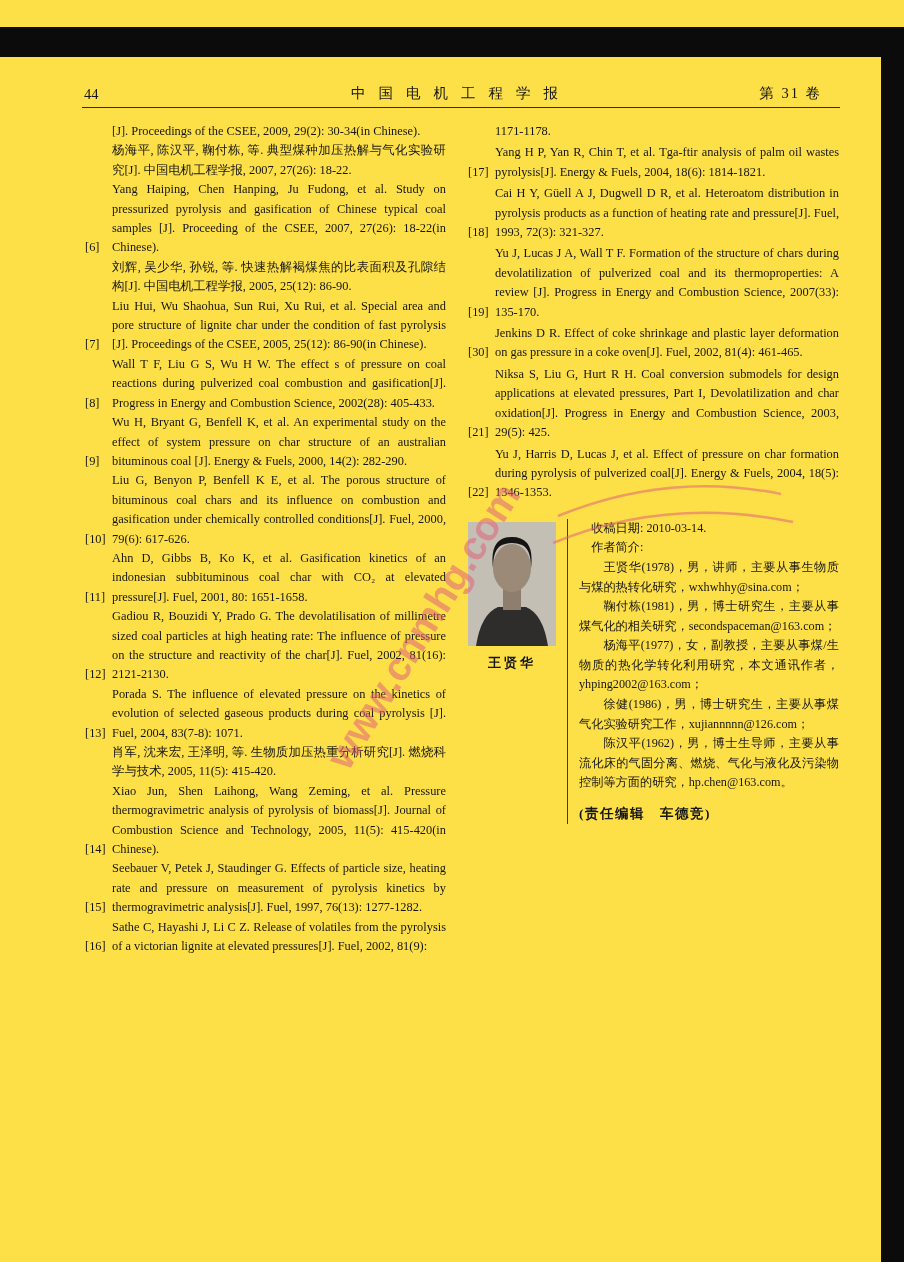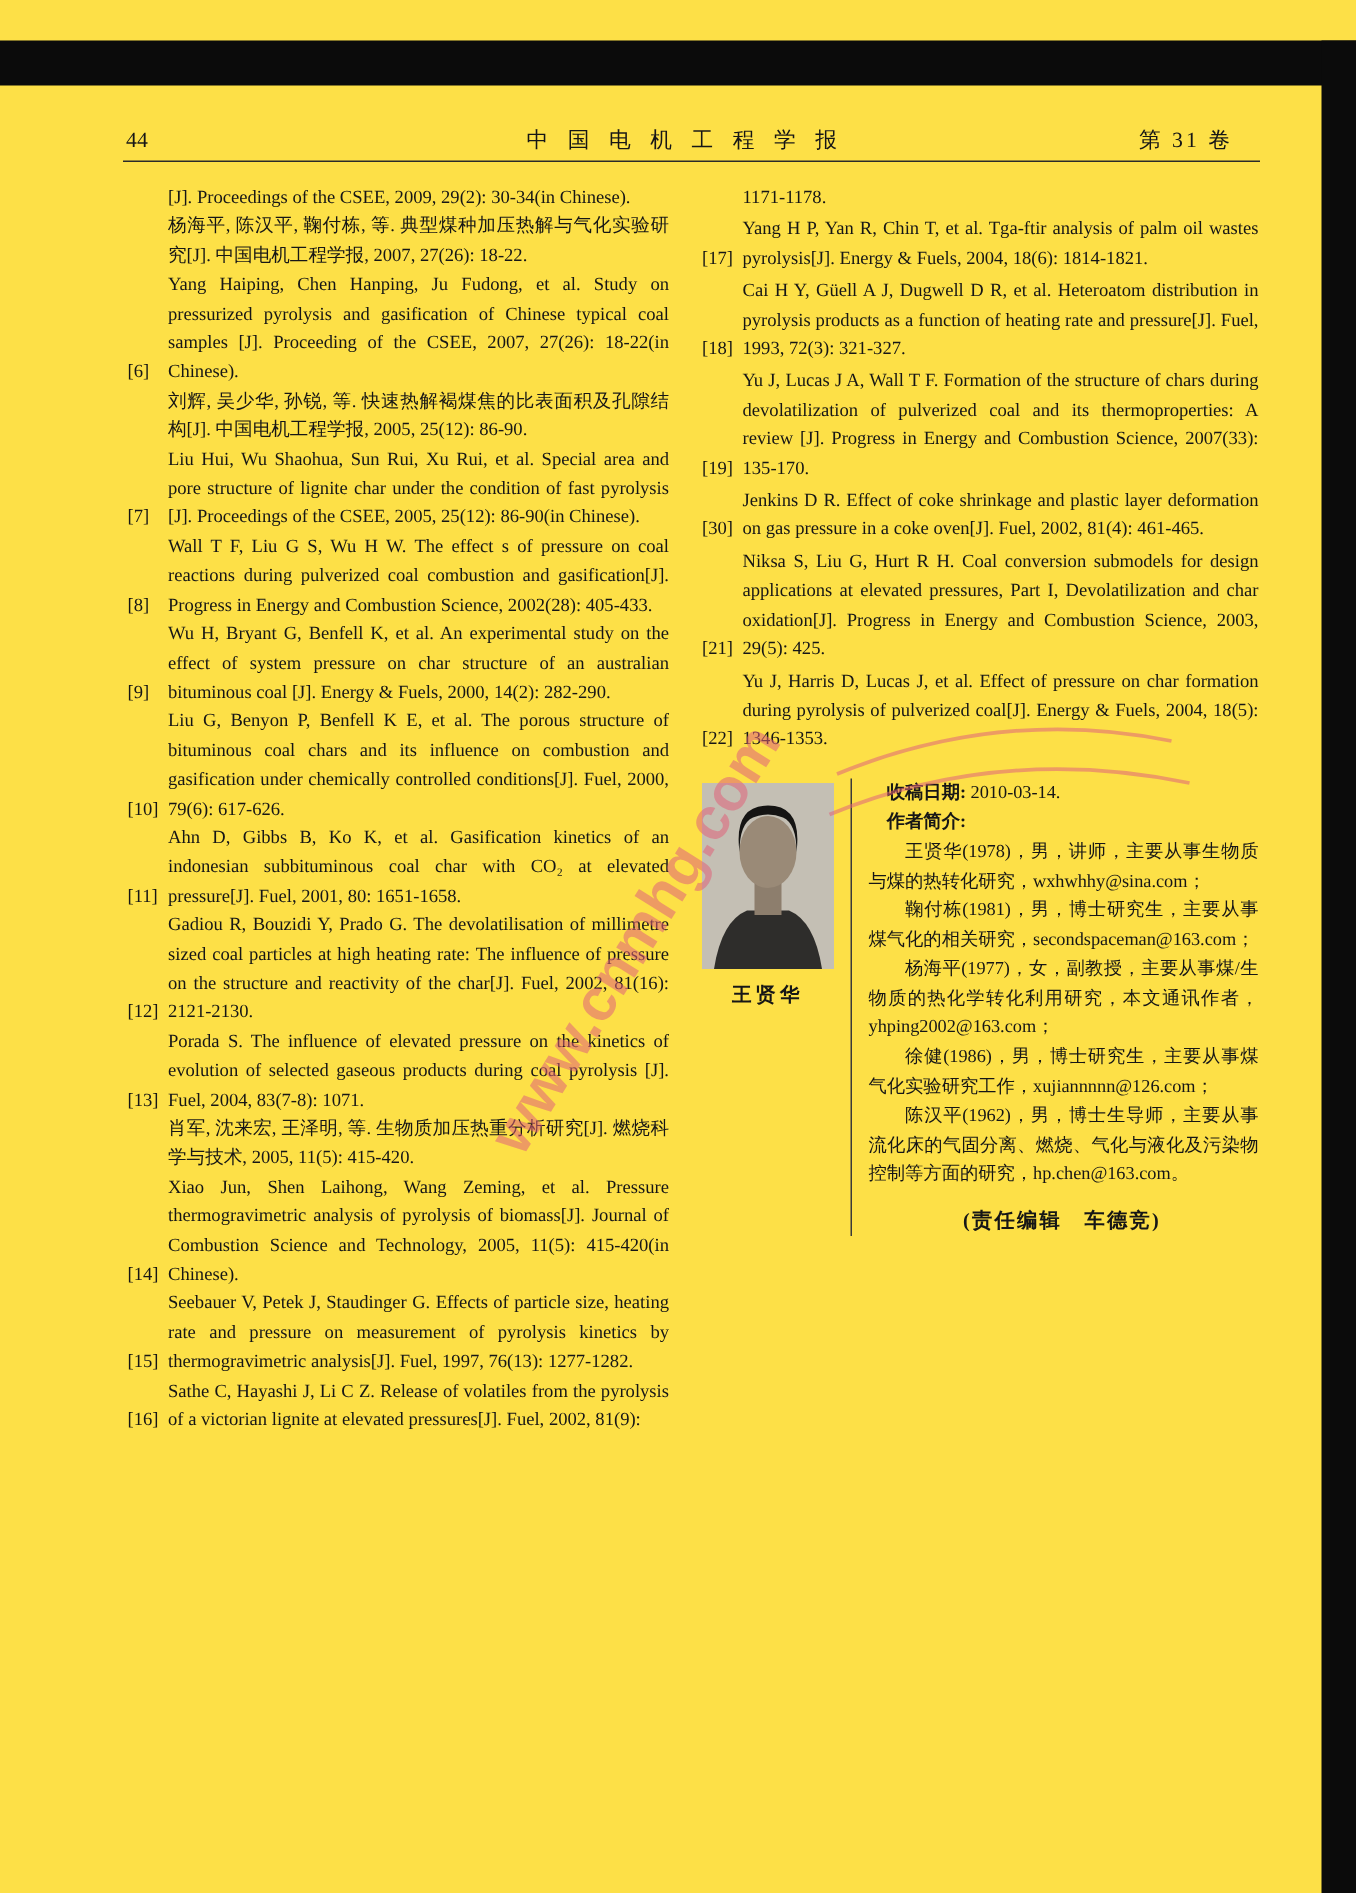--- a/index.html
+++ b/index.html
@@ -55,25 +55,25 @@
     width: 88px; text-align: center; font-weight: bold;
     font-size: 13px; margin-top: 7px; letter-spacing: 3px;
   }
   .bio-right {
     flex: 1; min-width: 0;
     border-left: 1.5px solid #3a3a3a;
     padding-left: 11px;
     font-size: 12.2px; line-height: 19.6px;
   }
   .bio-meta { margin: 0; text-indent: 1em; }
-  .bio-meta .b { font-weight: bold; margin-top: 44px; }
+  .bio-meta .b { font-weight: normal; margin-top: 44px; }
   .bio-item { margin: 0; text-indent: 2em; text-align: justify; }
   .editor-note {
     margin: 11px 2px 0 0;
-    text-align: center; font-weight: bold;
+    text-align: left; font-weight: bold;
     font-size: 13.5px; letter-spacing: 1.5px;
   }
 
   .watermark {
     position: absolute; left: 0; top: 0;
     pointer-events: none;
   }
   .watermark text {
     font-family: "Liberation Sans", "DejaVu Sans", sans-serif;
     font-weight: bold;

